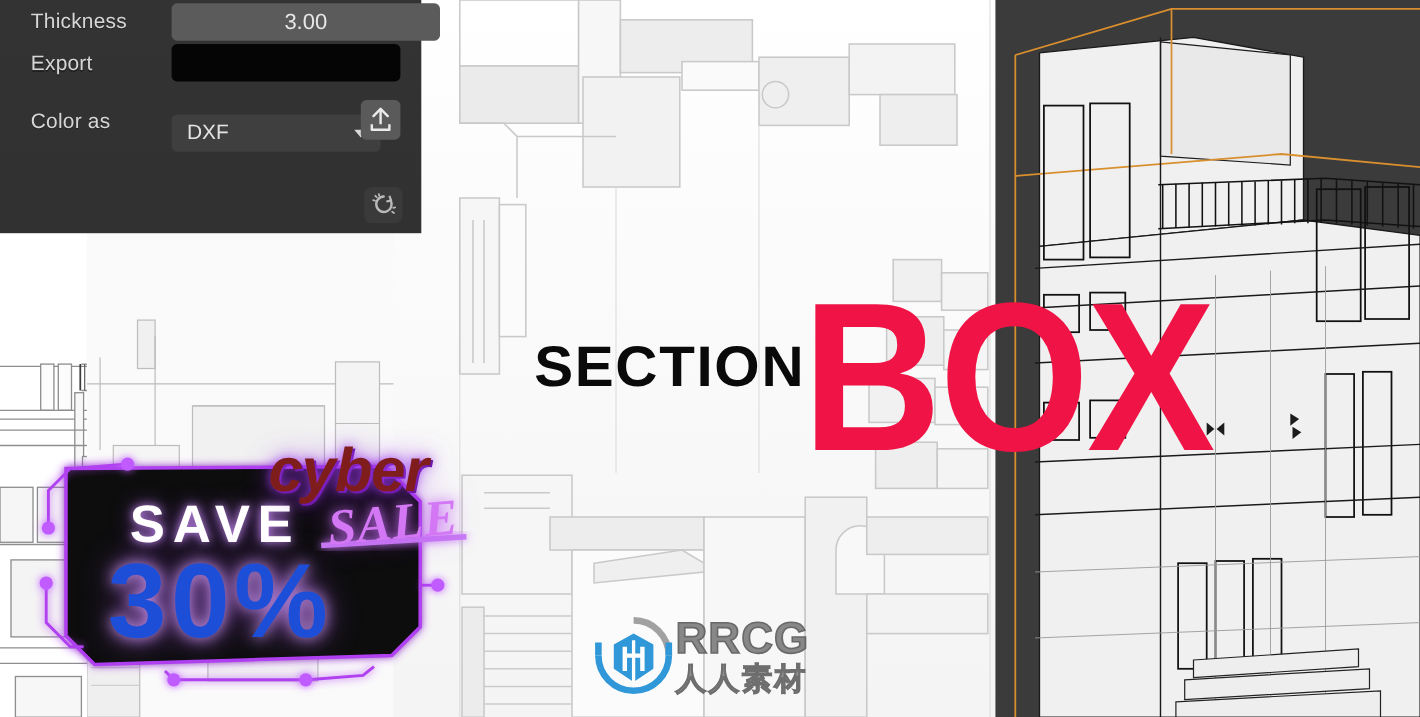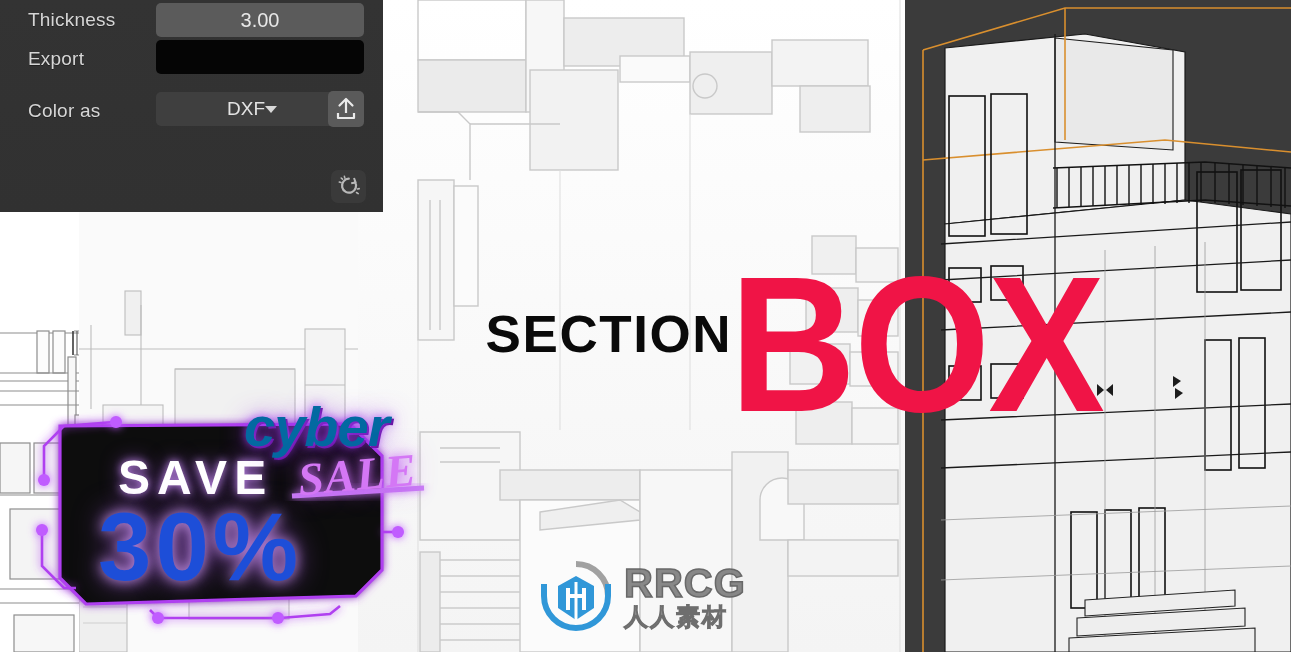--- a/index.html
+++ b/index.html
@@ -57,36 +57,36 @@
   
   .salewrap{position:absolute;left:30px;top:400px;width:430px;height:232px;}
   .salewrap svg{position:absolute;inset:0;width:100%;height:100%;overflow:visible;}
   .saveword{position:absolute;left:88px;top:50px;font-family:"Liberation Sans",sans-serif;
      font-weight:bold;font-size:48px;letter-spacing:7px;color:#fff;
      text-shadow:0 0 9px rgba(210,150,255,.95),0 0 20px rgba(180,90,255,.6);}
   .pctword{position:absolute;left:68px;top:92px;font-family:"Liberation Sans",sans-serif;
      font-weight:bold;font-size:96px;letter-spacing:4px;color:#1d4ed8;
      text-shadow:0 0 14px rgba(215,160,255,.95),0 0 30px rgba(180,90,255,.7);}
   .cyberword{position:absolute;left:214px;top:-6px;font-family:"Liberation Sans",sans-serif;
-     font-weight:bold;font-style:italic;font-size:56px;letter-spacing:-1px;color:#0369a1;
+     font-weight:bold;font-style:italic;font-size:56px;letter-spacing:-1px;color:#7f1d1d;
      text-shadow:0 0 10px rgba(160,60,240,.9),0 0 24px rgba(150,40,230,.7),
                  2px 2px 0 #5c1090;}
   .saleword{position:absolute;left:268px;top:48px;font-family:"Liberation Serif",serif;
      font-weight:bold;font-style:italic;font-size:46px;letter-spacing:1px;color:#d477f5;
      text-shadow:0 0 10px rgba(200,110,245,.95),0 0 24px rgba(180,70,235,.7);
      transform:rotate(-5deg);}
 
   
   .rrcg{position:absolute;left:538px;top:555px;width:215px;height:82px;opacity:.92;
-     display:flex;align-items:center;gap:10px;}
+     display:flex;align-items:center;}
   .rrcg-mark{width:76px;height:76px;flex:0 0 auto;}
   .rrcg-text{display:flex;flex-direction:column;line-height:1;}
   .rrcg-en{font-family:"Liberation Sans",sans-serif;font-weight:bold;font-size:40px;
      letter-spacing:1px;color:#7f7f7f;-webkit-text-stroke:1.5px #5d5d5d;}
-  .rrcg-cn{font-family:"Liberation Sans",sans-serif;font-weight:bold;font-size:24px;
+  .rrcg-cn{font-family:"Liberation Sans",sans-serif;font-weight:bold;font-size:28px;
      letter-spacing:2px;color:#8a8a8a;-webkit-text-stroke:1px #636363;margin-top:2px;}
 </style>
 </head>
 <body>
 
 <div id="stage">
 
   <div class="archplan">
     <svg viewBox="0 0 1291 652" preserveAspectRatio="none">
       <defs>
@@ -293,33 +293,33 @@
   <div class="headline">
     <div class="hl-top">SECTION</div>
     <div class="hl-big">BOX</div>
   </div>
 
   <div class="proppanel">
 
     <div class="prop-row" style="top:4px;height:32px;">
       <span class="prop-label">Thickness</span>
     </div>
-    <div class="prop-field num-field" style="left:156px;top:3px;width:208px;height:34px;justify-content:center;">
+    <div class="prop-field num-field" style="left:156px;top:3px;width:244px;height:34px;justify-content:center;">
       <span>3.00</span>
     </div>
 
     <div class="prop-row" style="top:44px;height:30px;">
       <span class="prop-label">Export</span>
     </div>
     <div class="prop-field color-swatch" style="left:156px;top:40px;width:208px;height:34px;"></div>
 
     <div class="prop-row" style="top:96px;height:30px;">
       <span class="prop-label">Color as</span>
     </div>
-    <div class="prop-field sel-field" style="left:156px;top:92px;width:168px;height:34px;justify-content:center;">
+    <div class="prop-field sel-field" style="left:156px;top:104px;width:168px;height:34px;">
       <span>DXF</span>
       <span class="chev"></span>
     </div>
     <div class="exportbtn" style="left:328px;top:91px;width:36px;height:36px;">
       <svg width="22" height="24" viewBox="0 0 22 24">
         <path d="M11 2 L11 16" stroke="#eaeaea" stroke-width="2.2" fill="none"></path>
         <path d="M4.5 8.5 L11 2 L17.5 8.5" stroke="#eaeaea" stroke-width="2.2" fill="none" stroke-linejoin="round" stroke-linecap="round"></path>
         <path d="M3 16 L3 21 L19 21 L19 16" stroke="#eaeaea" stroke-width="2.2" fill="none" stroke-linejoin="round"></path>
       </svg>
     </div>

